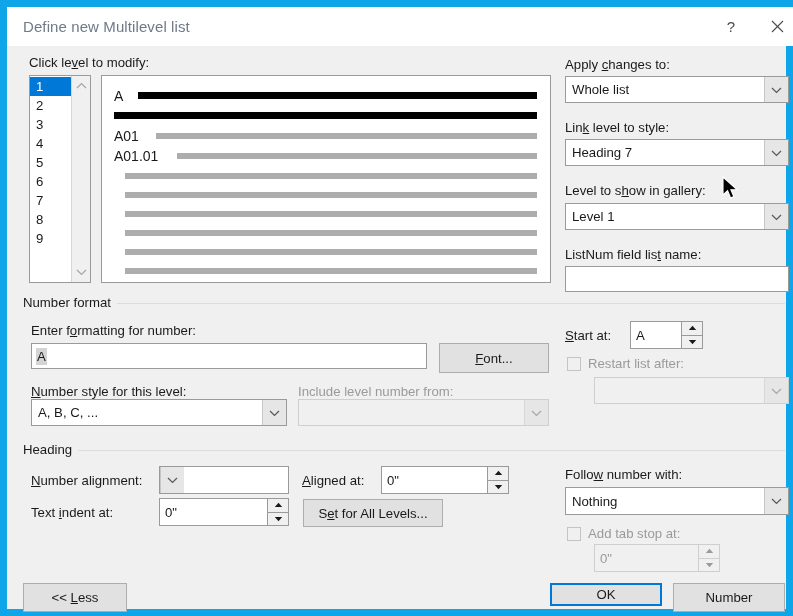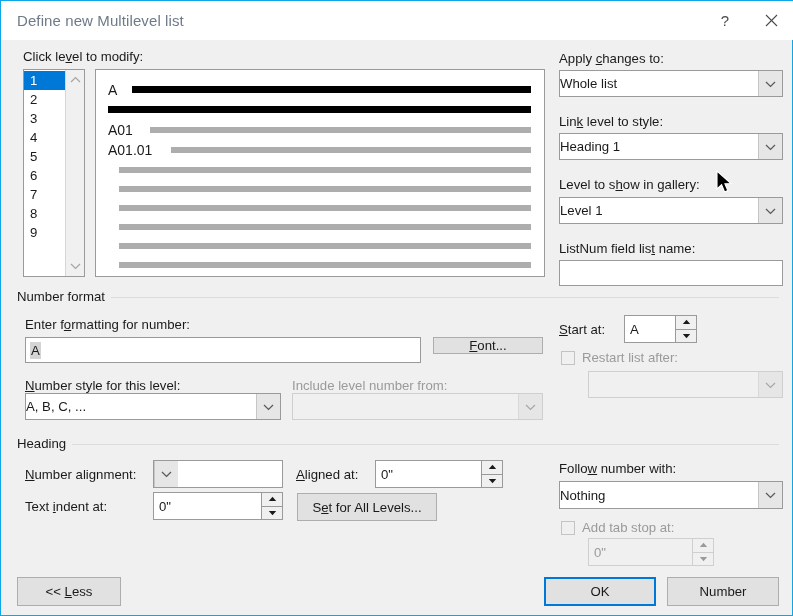--- a/index.html
+++ b/index.html
@@ -7,21 +7,21 @@
     margin: 0; padding: 0;
     width: 793px; height: 616px;
     overflow: hidden;
     background: #ffffff;
     font-family: "Liberation Sans", sans-serif;
   }
   #dialog {
     position: relative;
     width: 793px; height: 616px;
     background: #f0f0f0;
-    border: 1px solid #0ea5e9;
+    border: 7px solid #0ea5e9;
   }
 
   
   #titlebar {
     position: absolute; left: 0; top: 0;
     width: 793px; height: 39px;
     background: #ffffff;
     border-bottom: 1px solid #ffffff;
   }
   #title-text {
@@ -151,20 +151,21 @@
   .combo {
     position: absolute;
     background: #ffffff;
     border: 1px solid #9a9a9a;
     display: flex; align-items: stretch;
     cursor: default;
   }
   .combo .combo-val {
     flex: 1;
     display: flex; align-items: center;
+    padding-left: 6px;
     font-size: 13.2px; color: #1a1a1a;
     white-space: nowrap; overflow: hidden;
   }
   .combo .combo-btn {
     width: 24px;
     background: #e6e6e6;
     border-left: 1px solid #c6c6c6;
     display: flex; align-items: center; justify-content: center;
     color: #5a5a5a;
   }
@@ -357,21 +358,21 @@
     <div class="combo-val">Whole list</div>
     <div class="combo-btn">
       <svg width="11" height="8" viewBox="0 0 11 8">
         <polyline points="1,2 5.5,6.4 10,2" fill="none" stroke="#5a5a5a" stroke-width="1.3"></polyline>
       </svg>
     </div>
   </div>
 
   <div class="lbl" style="left:558px; top:113px;">Lin<span class="ul">k</span> level to style:</div>
   <div class="combo" style="left:558px; top:132px; width:224px; height:27px;">
-    <div class="combo-val">Heading 1</div>
+    <div class="combo-val">Heading 7</div>
     <div class="combo-btn">
       <svg width="11" height="8" viewBox="0 0 11 8">
         <polyline points="1,2 5.5,6.4 10,2" fill="none" stroke="#5a5a5a" stroke-width="1.3"></polyline>
       </svg>
     </div>
   </div>
 
   <div class="lbl" style="left:558px; top:176px;">Level to s<span class="ul">h</span>ow in gallery:</div>
   <div class="combo" style="left:558px; top:196px; width:224px; height:27px;">
     <div class="combo-val">Level 1</div>
@@ -387,21 +388,21 @@
     <span></span>
   </div>
 
   <div class="grp-label" style="left:16px; top:288px;">Number format</div>
   <div class="grp-line" style="left:16px; top:296px; width:762px;"></div>
 
   <div class="lbl" style="left:24px; top:316px;">Enter f<span class="ul">o</span>rmatting for number:</div>
   <div class="tbox" style="left:24px; top:336px; width:396px; height:26px;">
     <span class="shaded">A</span>
   </div>
-  <div class="btn" style="left:432px; top:336px; width:110px; height:17px;">
+  <div class="btn" style="left:432px; top:336px; width:110px; height:30px;">
     <span><span class="ul">F</span>ont...</span>
   </div>
 
   <div class="lbl" style="left:24px; top:377px;"><span class="ul">N</span>umber style for this level:</div>
   <div class="combo" style="left:24px; top:392px; width:256px; height:27px;">
     <div class="combo-val">A, B, C, ...</div>
     <div class="combo-btn">
       <svg width="11" height="8" viewBox="0 0 11 8">
         <polyline points="1,2 5.5,6.4 10,2" fill="none" stroke="#5a5a5a" stroke-width="1.3"></polyline>
       </svg>
@@ -525,21 +526,21 @@
         <svg width="9" height="6" viewBox="0 0 9 6">
             <polygon points="4.5,5.2 0.8,1 8.2,1" fill="#9a9a9a"></polygon>
           </svg>
       </div>
     </div>
   </div>
 
   <div class="btn" style="left:16px; top:576px; width:104px; height:29px;">
     <span>&lt;&lt; <span class="ul">L</span>ess</span>
   </div>
-  <div class="btn focused" style="left:543px; top:576px; width:112px; height:29px;">
+  <div class="btn focused" style="left:543px; top:576px; width:112px; height:23px;">
     <span>OK</span>
   </div>
   <div class="btn" style="left:666px; top:576px; width:112px; height:29px;">
     <span>Number</span>
   </div>
 
   <svg id="mouse-cursor" viewBox="0 0 18 26">
     <polygon points="1,1 1,19 5.6,14.8 8.6,22 11.8,20.6 8.9,13.8 15,13.6" fill="#000000" stroke="#ffffff" stroke-width="1.1"></polygon>
   </svg>
 

